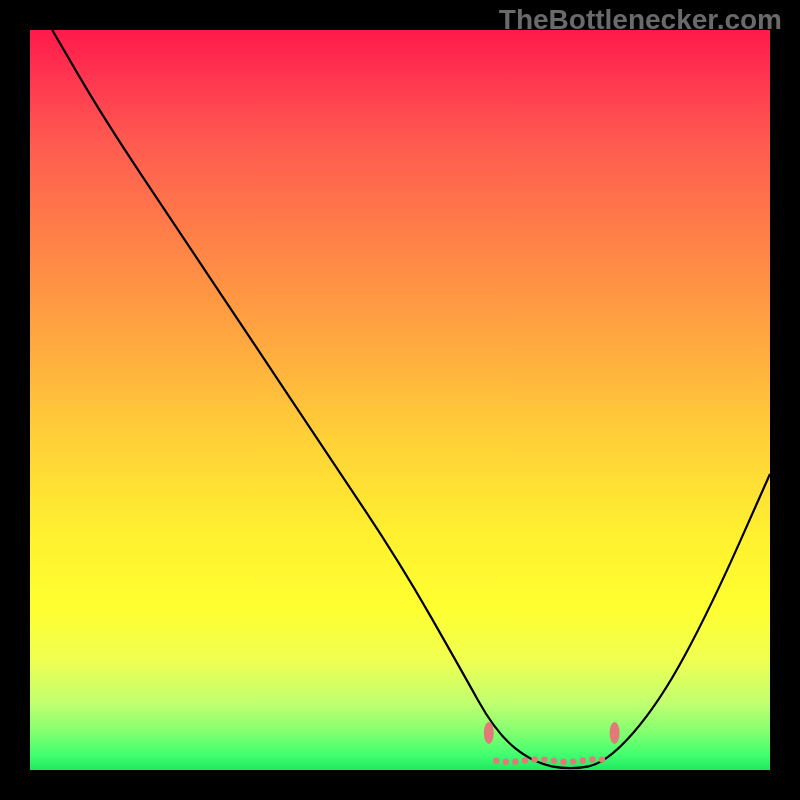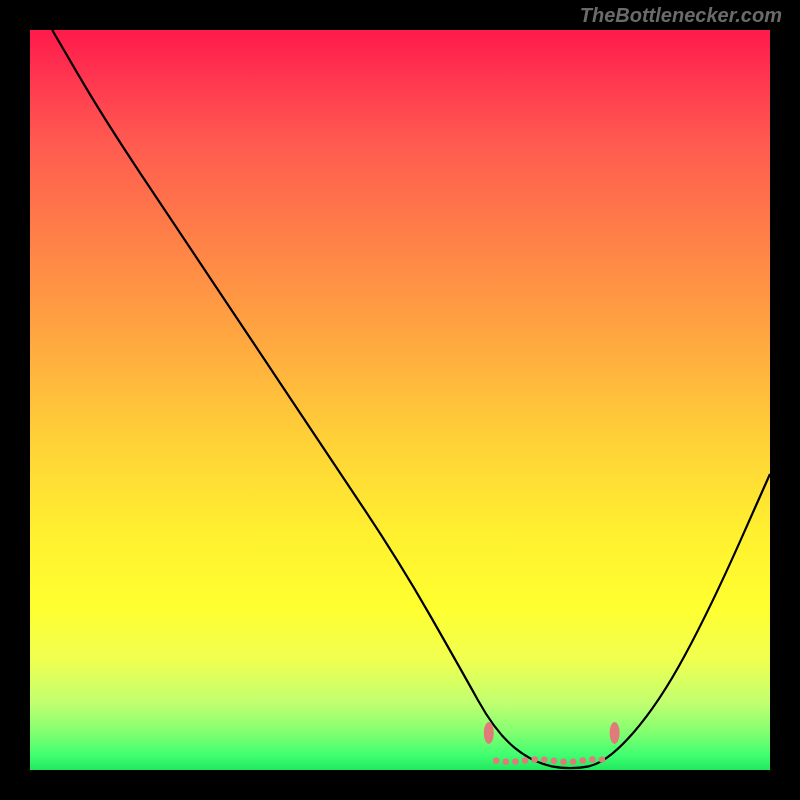--- a/index.html
+++ b/index.html
@@ -7,25 +7,24 @@
     width: 800px;
     height: 800px;
     background: #000;
     font-family: Arial, sans-serif;
     position: relative;
   }
   .attribution {
     position: absolute;
     top: 4px;
     right: 18px;
-    font-size: 20px;
+    font-size: 28px;
     font-weight: bold;
     color: #6a6a6a;
     z-index: 10;
-    font-style: italic;
   }
   .plot-area {
     position: absolute;
     left: 30px;
     top: 30px;
     width: 740px;
     height: 740px;
   }
   .gradient-bg {
     position: absolute;

